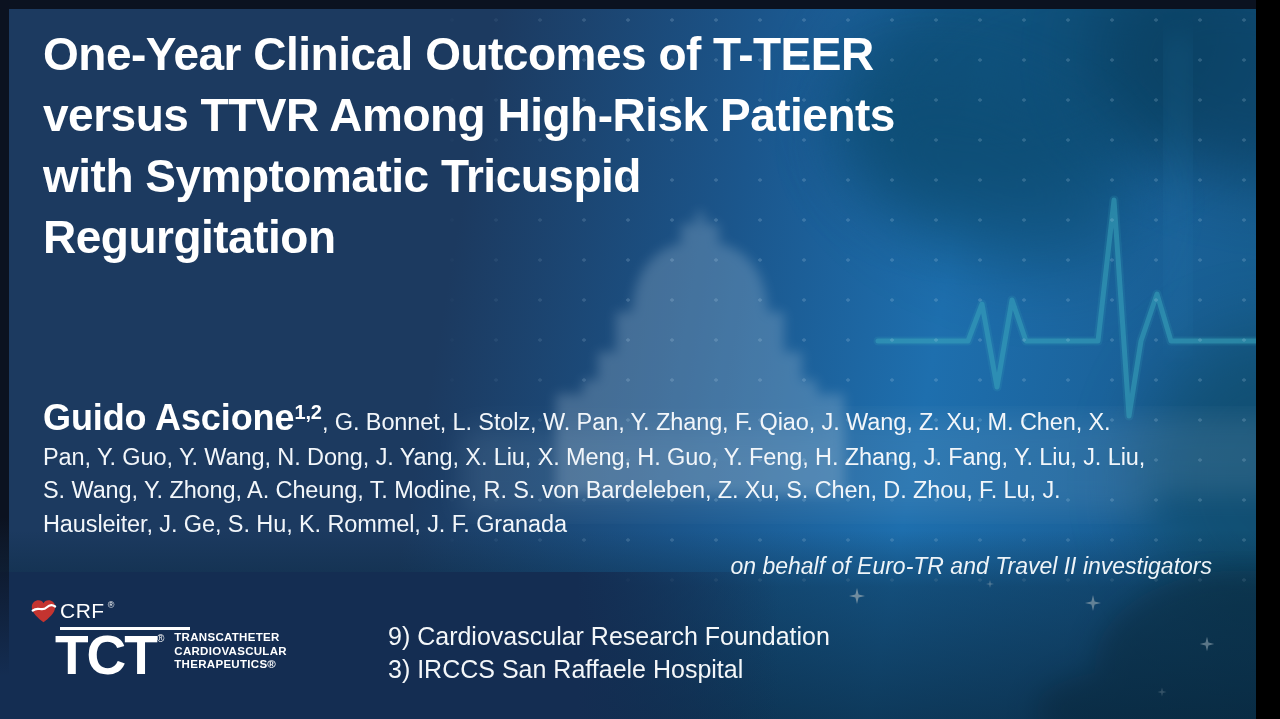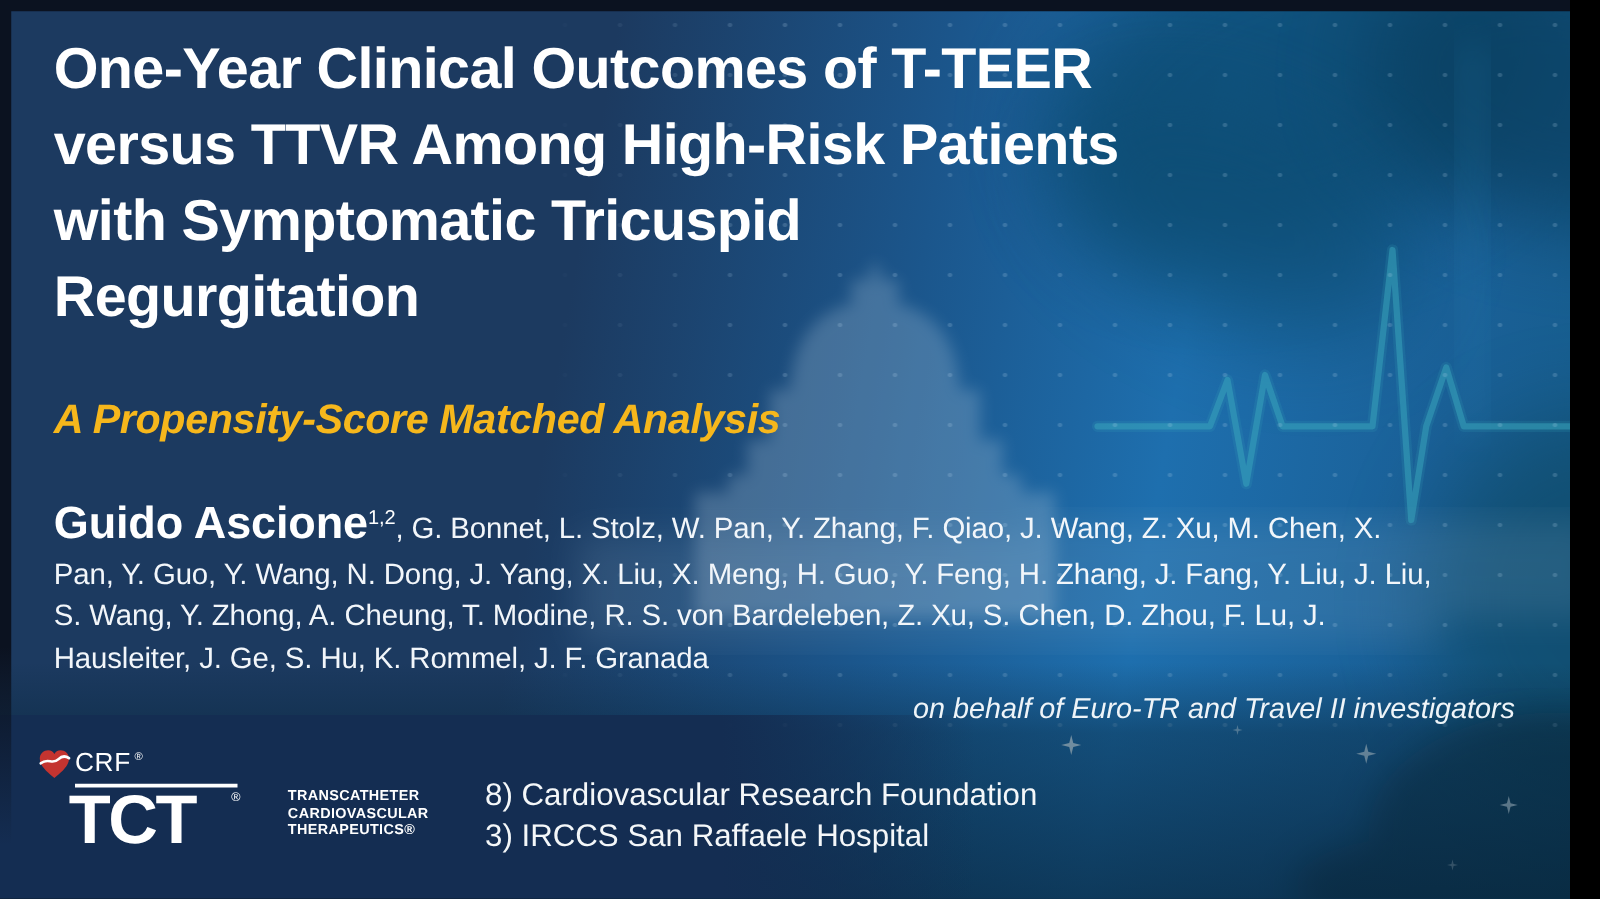--- a/index.html
+++ b/index.html
@@ -38,37 +38,37 @@
   }
   .subtitle{
     position:absolute;left:43px;top:316px;margin:0;
     color:#f6b71c;font-size:33px;font-weight:700;font-style:italic;letter-spacing:-.3px;
   }
   .authors{
     position:absolute;left:43px;top:401px;width:1202px;
     color:#f2f6fa;font-size:23.5px;line-height:33.5px;letter-spacing:-.1px;
   }
   .presenter{font-size:36px;font-weight:700;color:#ffffff;}
-  .presenter-sup{font-size:16px;font-weight:400;position:relative;top:-11px;color:#ffffff;}
+  .presenter-sup{font-size:20px;font-weight:700;position:relative;top:-11px;color:#ffffff;}
   .coauthors{white-space:pre-line;margin-top:32px;}
   .behalf{
     position:absolute;right:44px;top:553px;margin:0;
     color:#eef4f8;font-size:23px;font-style:italic;
   }
   .affiliations{
     position:absolute;left:388px;top:620px;
     color:#f4f7f9;font-size:25px;line-height:33px;
   }
   
   .logo{position:absolute;left:30px;top:598px;color:#fff;}
   .crf-row{display:flex;align-items:center;gap:3px;height:26px;}
   .crf-text{font-size:21px;font-weight:400;letter-spacing:.5px;}
   .reg-sm{font-size:9px;position:relative;top:-6px;}
   .logo-rule{height:3px;width:130px;background:#ffffff;margin:3px 0 1px 30px;}
-  .tct-row{display:flex;align-items:flex-start;margin-left:25px;gap:28px;}
+  .tct-row{display:flex;align-items:flex-start;margin-left:25px;}
   .tct-text{font-size:55px;line-height:48px;font-weight:700;letter-spacing:-2px;}
   .tct-reg{font-size:10px;position:relative;top:2px;margin-left:1px;}
   .tagline{margin-left:10px;font-size:11.5px;line-height:13.5px;
     font-weight:700;letter-spacing:.3px;white-space:pre-line;}
 </style>
 </head>
 <body>
 
 <div class="stage">
 
@@ -128,31 +128,30 @@
   <div class="bottom-band"></div>
   <div class="bottom-left-panel"></div>
   <div class="frame-top"></div>
   <div class="frame-left"></div>
 
   <h1 class="title">One-Year Clinical Outcomes of T-TEER
 versus TTVR Among High-Risk Patients
 with Symptomatic Tricuspid
 Regurgitation</h1>
 
-  <p class="subtitle">A Propensity-Score Matched Analysis</p>
 
   <div class="authors"><span class="presenter">Guido Ascione</span><span class="presenter-sup">1,2</span><span class="coauthors">, G. Bonnet, L. Stolz, W. Pan, Y. Zhang, F. Qiao, J. Wang, Z. Xu, M. Chen, X.
 Pan, Y. Guo, Y. Wang, N. Dong, J. Yang, X. Liu, X. Meng, H. Guo, Y. Feng, H. Zhang, J. Fang, Y. Liu, J. Liu,
 S. Wang, Y. Zhong, A. Cheung, T. Modine, R. S. von Bardeleben, Z. Xu, S. Chen, D. Zhou, F. Lu, J.
 Hausleiter, J. Ge, S. Hu, K. Rommel, J. F. Granada</span></div>
 
   <p class="behalf">on behalf of Euro-TR and Travel II investigators</p>
 
   <div class="affiliations">
-    <div>8) Cardiovascular Research Foundation</div>
+    <div>9) Cardiovascular Research Foundation</div>
     <div>3) IRCCS San Raffaele Hospital</div>
   </div>
 
   <div class="logo">
     <div class="crf-row">
       <svg width="27" height="25" viewBox="0 0 32 30">
         <path d="M16 28 C10 23 2 17 2 9.5 C2 4.5 6 1.5 10 1.5 C12.8 1.5 15 3 16 5 C17 3 19.2 1.5 22 1.5 C26 1.5 30 4.5 30 9.5 C30 17 22 23 16 28 Z" fill="#c43430"></path>
         <path d="M3 14 C10 8 14 16 20 10 C24 6 27 7 30 9" stroke="#ffffff" stroke-width="2.6" fill="none" stroke-linecap="round"></path>
       </svg>
       <span class="crf-text">CRF</span>

